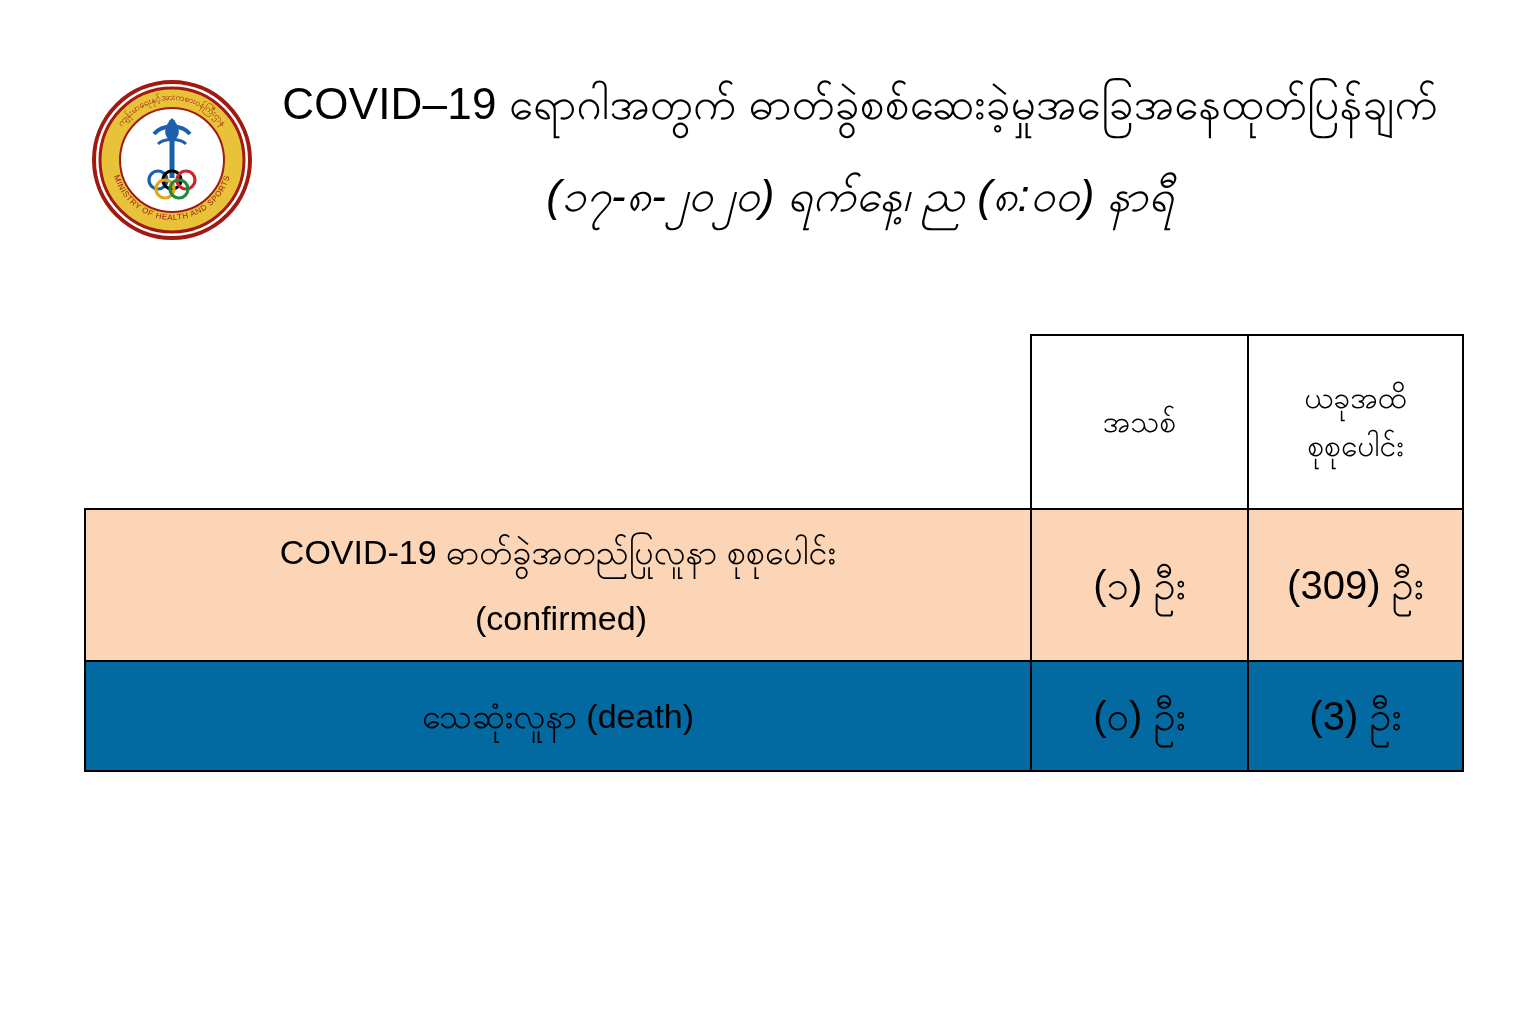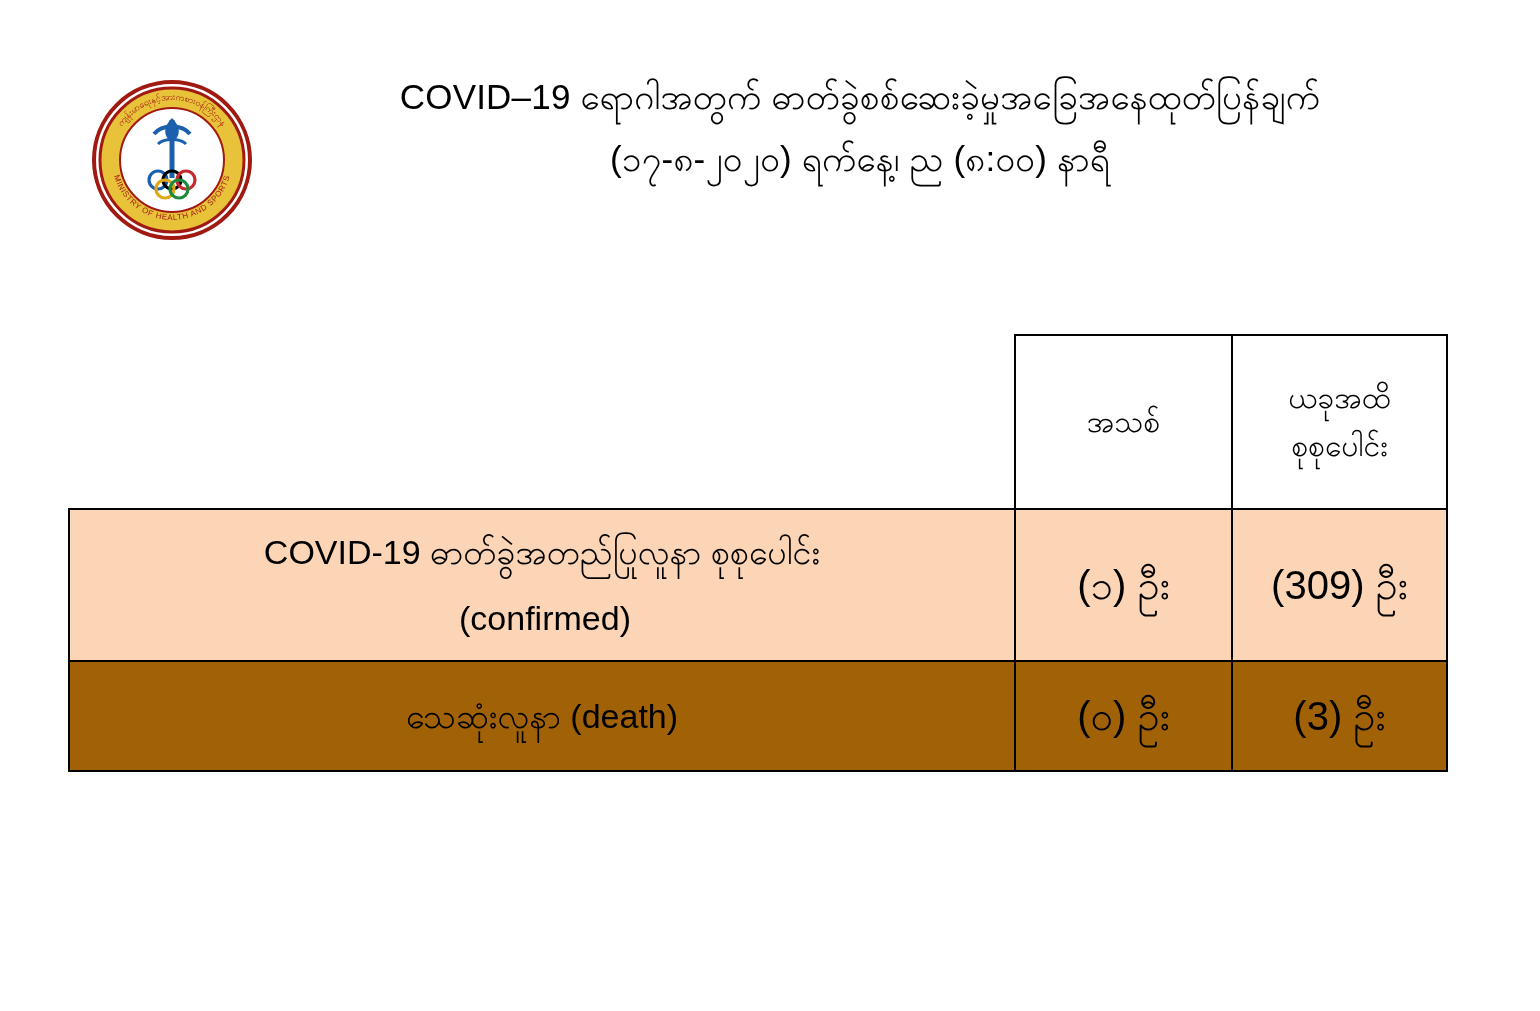--- a/index.html
+++ b/index.html
@@ -40,33 +40,34 @@
   .logo svg { display: block; }
 
   .title-block {
     position: absolute;
     left: 270px;
     top: 12px;
     width: 1180px;
     text-align: center;
   }
   .title-line {
-    font-size: 35px;
+    font-size: 44px;
     line-height: 1.55;
     letter-spacing: 0.2px;
     white-space: nowrap;
   }
   .title-line.second {
-    margin-top: 8px;
+    margin-top: 24px;
+    font-style: italic;
   }
 
   
   .table-wrap {
     position: absolute;
-    left: 68px;
+    left: 84px;
     top: 334px;
     width: 1378px;
   }
 
   table.report {
     border-collapse: collapse;
     table-layout: fixed;
     width: 1378px;
   }
 
@@ -99,21 +100,21 @@
     display: block;
     padding: 0 6px;
   }
 
   tbody td {
     height: 150px;
   }
 
   tbody tr.row-confirmed td { background: #fbd5b5; }
   tbody tr.row-recovered td { background: #8fb4df; }
-  tbody tr.row-death     td { background: #a16207; }
+  tbody tr.row-death     td { background: #0369a1; }
 
   tbody tr.row-death td { height: 108px; }
 
   .cell-label {
     font-size: 34px;
     line-height: 1.65;
     padding: 0 18px;
   }
   .cell-label .sub {
     display: block;

